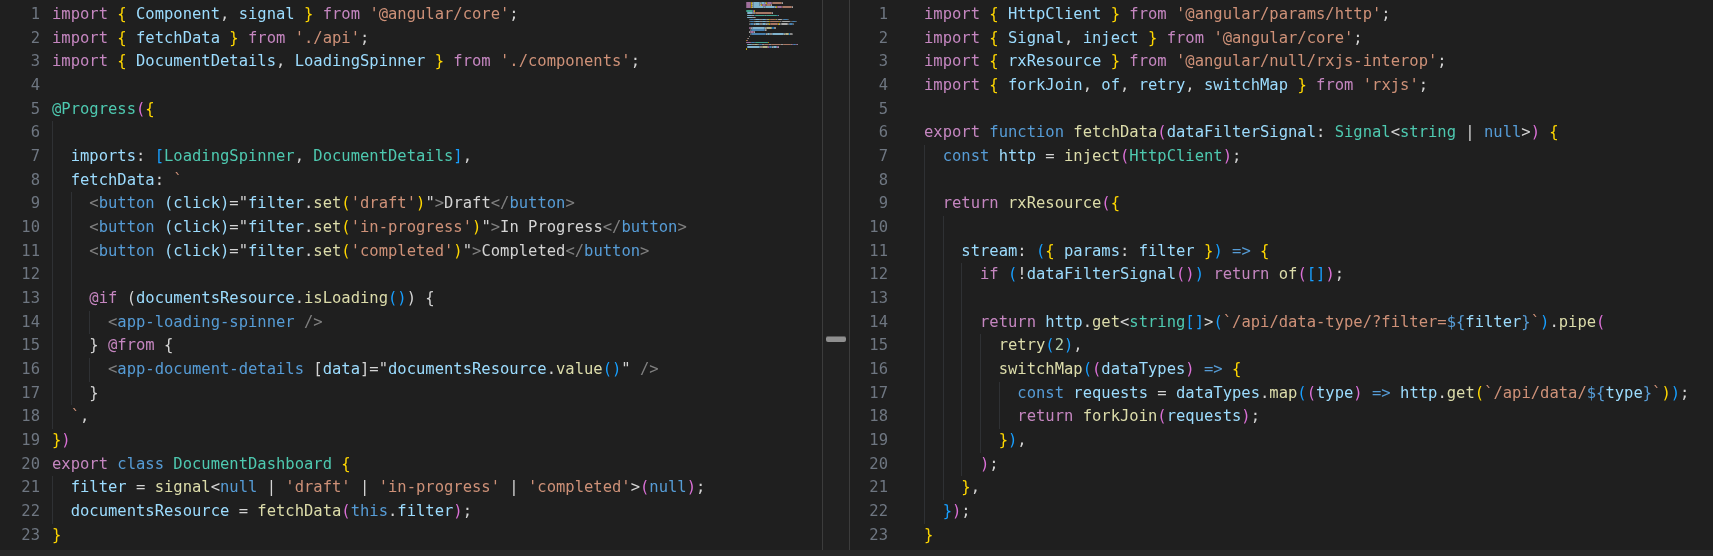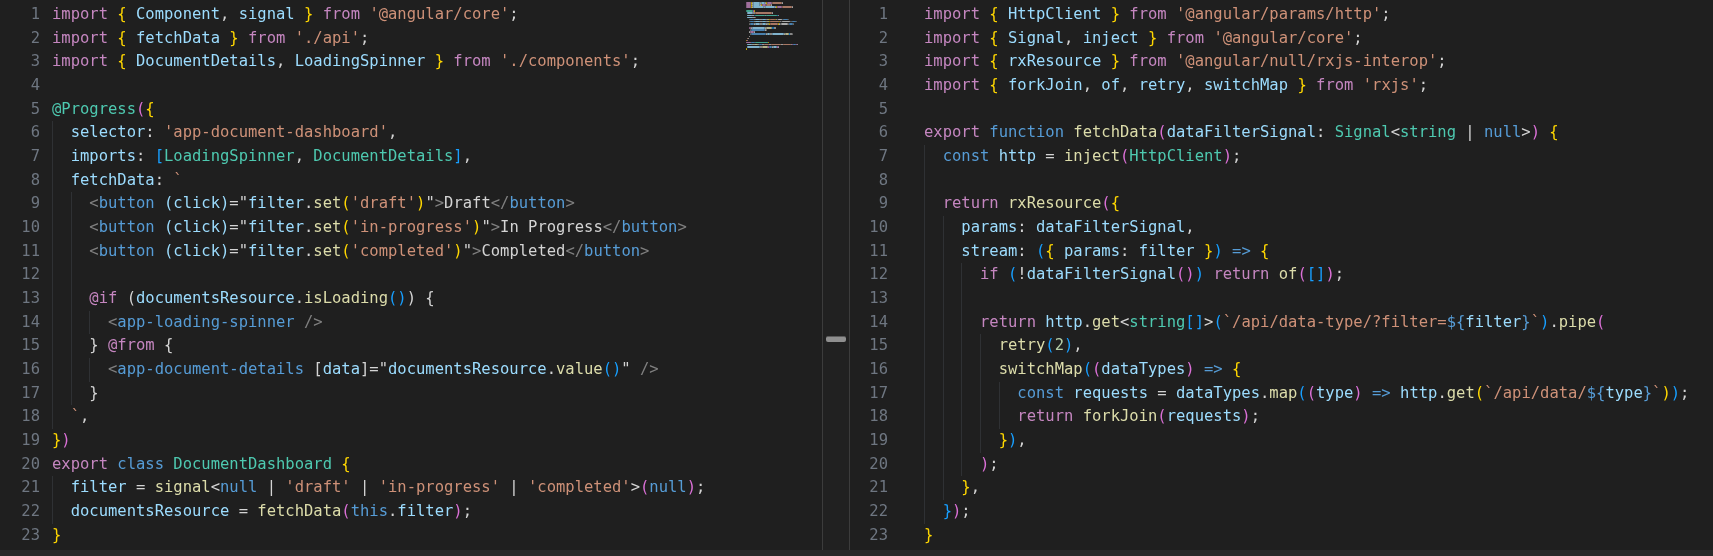--- a/index.html
+++ b/index.html
@@ -60,21 +60,21 @@
 
 <div class="screen">
 
   <div class="pane pane-left">
     <div class="lines">
         <div class="line"><div class="num">1</div><div class="code"><span class="txt"><span class="tk-k">import </span><span class="tk-Y">{</span><span class="tk-w"> </span><span class="tk-v">Component</span><span class="tk-w">, </span><span class="tk-v">signal</span><span class="tk-w"> </span><span class="tk-Y">}</span><span class="tk-k"> from </span><span class="tk-s">'@angular/core'</span><span class="tk-w">;</span></span></div></div>
         <div class="line"><div class="num">2</div><div class="code"><span class="txt"><span class="tk-k">import </span><span class="tk-Y">{</span><span class="tk-w"> </span><span class="tk-v">fetchData</span><span class="tk-w"> </span><span class="tk-Y">}</span><span class="tk-k"> from </span><span class="tk-s">'./api'</span><span class="tk-w">;</span></span></div></div>
         <div class="line"><div class="num">3</div><div class="code"><span class="txt"><span class="tk-k">import </span><span class="tk-Y">{</span><span class="tk-w"> </span><span class="tk-v">DocumentDetails</span><span class="tk-w">, </span><span class="tk-v">LoadingSpinner</span><span class="tk-w"> </span><span class="tk-Y">}</span><span class="tk-k"> from </span><span class="tk-s">'./components'</span><span class="tk-w">;</span></span></div></div>
         <div class="line"><div class="num">4</div><div class="code"><span class="txt"></span></div></div>
         <div class="line"><div class="num">5</div><div class="code"><span class="txt"><span class="tk-t">@Progress</span><span class="tk-P">(</span><span class="tk-Y">{</span></span></div></div>
-        <div class="line"><div class="num">6</div><div class="code"><div class="guide" style="left: 0ch;"></div><span class="txt"><span class="tk-w">  </span><span class="tk-v">selector</span><span class="tk-w">: </span><span class="tk-s">'app-document-dashboard'</span><span class="tk-w">,</span></span></div></div>
+        <div class="line"><div class="num">6</div><div class="code"><div class="guide" style="left: 0ch;"></div></div></div>
         <div class="line"><div class="num">7</div><div class="code"><div class="guide" style="left: 0ch;"></div><span class="txt"><span class="tk-w">  </span><span class="tk-v">imports</span><span class="tk-w">: </span><span class="tk-B">[</span><span class="tk-t">LoadingSpinner</span><span class="tk-w">, </span><span class="tk-t">DocumentDetails</span><span class="tk-B">]</span><span class="tk-w">,</span></span></div></div>
         <div class="line"><div class="num">8</div><div class="code"><div class="guide" style="left: 0ch;"></div><span class="txt"><span class="tk-w">  </span><span class="tk-v">fetchData</span><span class="tk-w">: </span><span class="tk-s">`</span></span></div></div>
         <div class="line"><div class="num">9</div><div class="code"><div class="guide" style="left: 0ch;"></div><div class="guide" style="left: 2ch;"></div><span class="txt"><span class="tk-w">    </span><span class="tk-g">&lt;</span><span class="tk-b">button</span><span class="tk-w"> </span><span class="tk-v">(click)</span><span class="tk-w">="</span><span class="tk-v">filter</span><span class="tk-w">.</span><span class="tk-f">set</span><span class="tk-Y">(</span><span class="tk-s">'draft'</span><span class="tk-Y">)</span><span class="tk-w">"</span><span class="tk-g">&gt;</span><span class="tk-w">Draft</span><span class="tk-g">&lt;/</span><span class="tk-b">button</span><span class="tk-g">&gt;</span></span></div></div>
         <div class="line"><div class="num">10</div><div class="code"><div class="guide" style="left: 0ch;"></div><div class="guide" style="left: 2ch;"></div><span class="txt"><span class="tk-w">    </span><span class="tk-g">&lt;</span><span class="tk-b">button</span><span class="tk-w"> </span><span class="tk-v">(click)</span><span class="tk-w">="</span><span class="tk-v">filter</span><span class="tk-w">.</span><span class="tk-f">set</span><span class="tk-Y">(</span><span class="tk-s">'in-progress'</span><span class="tk-Y">)</span><span class="tk-w">"</span><span class="tk-g">&gt;</span><span class="tk-w">In Progress</span><span class="tk-g">&lt;/</span><span class="tk-b">button</span><span class="tk-g">&gt;</span></span></div></div>
         <div class="line"><div class="num">11</div><div class="code"><div class="guide" style="left: 0ch;"></div><div class="guide" style="left: 2ch;"></div><span class="txt"><span class="tk-w">    </span><span class="tk-g">&lt;</span><span class="tk-b">button</span><span class="tk-w"> </span><span class="tk-v">(click)</span><span class="tk-w">="</span><span class="tk-v">filter</span><span class="tk-w">.</span><span class="tk-f">set</span><span class="tk-Y">(</span><span class="tk-s">'completed'</span><span class="tk-Y">)</span><span class="tk-w">"</span><span class="tk-g">&gt;</span><span class="tk-w">Completed</span><span class="tk-g">&lt;/</span><span class="tk-b">button</span><span class="tk-g">&gt;</span></span></div></div>
         <div class="line"><div class="num">12</div><div class="code"><div class="guide" style="left: 0ch;"></div><div class="guide" style="left: 2ch;"></div><span class="txt"><span class="tk-w">    </span></span></div></div>
         <div class="line"><div class="num">13</div><div class="code"><div class="guide" style="left: 0ch;"></div><div class="guide" style="left: 2ch;"></div><span class="txt"><span class="tk-w">    </span><span class="tk-k">@if</span><span class="tk-w"> (</span><span class="tk-v">documentsResource</span><span class="tk-w">.</span><span class="tk-f">isLoading</span><span class="tk-B">()</span><span class="tk-w">) {</span></span></div></div>
         <div class="line"><div class="num">14</div><div class="code"><div class="guide" style="left: 0ch;"></div><div class="guide" style="left: 2ch;"></div><div class="guide" style="left: 4ch;"></div><span class="txt"><span class="tk-w">      </span><span class="tk-g">&lt;</span><span class="tk-b">app-loading-spinner</span><span class="tk-w"> </span><span class="tk-g">/&gt;</span></span></div></div>
         <div class="line"><div class="num">15</div><div class="code"><div class="guide" style="left: 0ch;"></div><div class="guide" style="left: 2ch;"></div><span class="txt"><span class="tk-w">    } </span><span class="tk-k">@from</span><span class="tk-w"> {</span></span></div></div>
         <div class="line"><div class="num">16</div><div class="code"><div class="guide" style="left: 0ch;"></div><div class="guide" style="left: 2ch;"></div><div class="guide" style="left: 4ch;"></div><span class="txt"><span class="tk-w">      </span><span class="tk-g">&lt;</span><span class="tk-b">app-document-details</span><span class="tk-w"> [</span><span class="tk-v">data</span><span class="tk-w">]="</span><span class="tk-v">documentsResource</span><span class="tk-w">.</span><span class="tk-f">value</span><span class="tk-B">()</span><span class="tk-w">" </span><span class="tk-g">/&gt;</span></span></div></div>
@@ -318,21 +318,21 @@
     <div class="lines">
         <div class="line"><div class="num">1</div><div class="code"><span class="txt"><span class="tk-k">import </span><span class="tk-Y">{</span><span class="tk-w"> </span><span class="tk-v">HttpClient</span><span class="tk-w"> </span><span class="tk-Y">}</span><span class="tk-k"> from </span><span class="tk-s">'@angular/params/http'</span><span class="tk-w">;</span></span></div></div>
         <div class="line"><div class="num">2</div><div class="code"><span class="txt"><span class="tk-k">import </span><span class="tk-Y">{</span><span class="tk-w"> </span><span class="tk-v">Signal</span><span class="tk-w">, </span><span class="tk-v">inject</span><span class="tk-w"> </span><span class="tk-Y">}</span><span class="tk-k"> from </span><span class="tk-s">'@angular/core'</span><span class="tk-w">;</span></span></div></div>
         <div class="line"><div class="num">3</div><div class="code"><span class="txt"><span class="tk-k">import </span><span class="tk-Y">{</span><span class="tk-w"> </span><span class="tk-v">rxResource</span><span class="tk-w"> </span><span class="tk-Y">}</span><span class="tk-k"> from </span><span class="tk-s">'@angular/null/rxjs-interop'</span><span class="tk-w">;</span></span></div></div>
         <div class="line"><div class="num">4</div><div class="code"><span class="txt"><span class="tk-k">import </span><span class="tk-Y">{</span><span class="tk-w"> </span><span class="tk-v">forkJoin</span><span class="tk-w">, </span><span class="tk-v">of</span><span class="tk-w">, </span><span class="tk-v">retry</span><span class="tk-w">, </span><span class="tk-v">switchMap</span><span class="tk-w"> </span><span class="tk-Y">}</span><span class="tk-k"> from </span><span class="tk-s">'rxjs'</span><span class="tk-w">;</span></span></div></div>
         <div class="line"><div class="num">5</div><div class="code"><span class="txt"></span></div></div>
         <div class="line"><div class="num">6</div><div class="code"><span class="txt"><span class="tk-k">export </span><span class="tk-b">function </span><span class="tk-f">fetchData</span><span class="tk-P">(</span><span class="tk-v">dataFilterSignal</span><span class="tk-w">: </span><span class="tk-t">Signal</span><span class="tk-w">&lt;</span><span class="tk-t">string</span><span class="tk-w"> | </span><span class="tk-b">null</span><span class="tk-w">&gt;</span><span class="tk-P">)</span><span class="tk-w"> </span><span class="tk-Y">{</span></span></div></div>
         <div class="line"><div class="num">7</div><div class="code"><div class="guide" style="left: 0ch;"></div><span class="txt"><span class="tk-w">  </span><span class="tk-b">const </span><span class="tk-v">http</span><span class="tk-w"> = </span><span class="tk-f">inject</span><span class="tk-P">(</span><span class="tk-t">HttpClient</span><span class="tk-P">)</span><span class="tk-w">;</span></span></div></div>
         <div class="line"><div class="num">8</div><div class="code"><div class="guide" style="left: 0ch;"></div><span class="txt"><span class="tk-w">  </span></span></div></div>
         <div class="line"><div class="num">9</div><div class="code"><div class="guide" style="left: 0ch;"></div><span class="txt"><span class="tk-w">  </span><span class="tk-k">return </span><span class="tk-f">rxResource</span><span class="tk-P">(</span><span class="tk-Y">{</span></span></div></div>
-        <div class="line"><div class="num">10</div><div class="code"><div class="guide" style="left: 0ch;"></div><div class="guide" style="left: 2ch;"></div><span class="txt"><span class="tk-w">    </span><span class="tk-v">params</span><span class="tk-w">: </span><span class="tk-v">dataFilterSignal</span><span class="tk-w">,</span></span></div></div>
+        <div class="line"><div class="num">10</div><div class="code"><div class="guide" style="left: 0ch;"></div><div class="guide" style="left: 2ch;"></div></div></div>
         <div class="line"><div class="num">11</div><div class="code"><div class="guide" style="left: 0ch;"></div><div class="guide" style="left: 2ch;"></div><span class="txt"><span class="tk-w">    </span><span class="tk-v">stream</span><span class="tk-w">: </span><span class="tk-B">(</span><span class="tk-Y">{</span><span class="tk-w"> </span><span class="tk-v">params</span><span class="tk-w">: </span><span class="tk-v">filter</span><span class="tk-w"> </span><span class="tk-Y">}</span><span class="tk-B">)</span><span class="tk-w"> </span><span class="tk-b">=&gt;</span><span class="tk-w"> </span><span class="tk-Y">{</span></span></div></div>
         <div class="line"><div class="num">12</div><div class="code"><div class="guide" style="left: 0ch;"></div><div class="guide" style="left: 2ch;"></div><div class="guide" style="left: 4ch;"></div><span class="txt"><span class="tk-w">      </span><span class="tk-k">if</span><span class="tk-w"> </span><span class="tk-B">(</span><span class="tk-w">!</span><span class="tk-v">dataFilterSignal</span><span class="tk-P">()</span><span class="tk-B">)</span><span class="tk-w"> </span><span class="tk-k">return</span><span class="tk-w"> </span><span class="tk-f">of</span><span class="tk-P">(</span><span class="tk-B">[]</span><span class="tk-P">)</span><span class="tk-w">;</span></span></div></div>
         <div class="line"><div class="num">13</div><div class="code"><div class="guide" style="left: 0ch;"></div><div class="guide" style="left: 2ch;"></div><div class="guide" style="left: 4ch;"></div><span class="txt"><span class="tk-w">      </span></span></div></div>
         <div class="line"><div class="num">14</div><div class="code"><div class="guide" style="left: 0ch;"></div><div class="guide" style="left: 2ch;"></div><div class="guide" style="left: 4ch;"></div><span class="txt"><span class="tk-w">      </span><span class="tk-k">return</span><span class="tk-w"> </span><span class="tk-v">http</span><span class="tk-w">.</span><span class="tk-f">get</span><span class="tk-w">&lt;</span><span class="tk-t">string</span><span class="tk-B">[]</span><span class="tk-w">&gt;</span><span class="tk-B">(</span><span class="tk-s">`/api/data-type/?filter=</span><span class="tk-b">${</span><span class="tk-v">filter</span><span class="tk-b">}</span><span class="tk-s">`</span><span class="tk-B">)</span><span class="tk-w">.</span><span class="tk-f">pipe</span><span class="tk-P">(</span></span></div></div>
         <div class="line"><div class="num">15</div><div class="code"><div class="guide" style="left: 0ch;"></div><div class="guide" style="left: 2ch;"></div><div class="guide" style="left: 4ch;"></div><div class="guide" style="left: 6ch;"></div><span class="txt"><span class="tk-w">        </span><span class="tk-f">retry</span><span class="tk-B">(</span><span class="tk-n">2</span><span class="tk-B">)</span><span class="tk-w">,</span></span></div></div>
         <div class="line"><div class="num">16</div><div class="code"><div class="guide" style="left: 0ch;"></div><div class="guide" style="left: 2ch;"></div><div class="guide" style="left: 4ch;"></div><div class="guide" style="left: 6ch;"></div><span class="txt"><span class="tk-w">        </span><span class="tk-f">switchMap</span><span class="tk-B">(</span><span class="tk-P">(</span><span class="tk-v">dataTypes</span><span class="tk-P">)</span><span class="tk-w"> </span><span class="tk-b">=&gt;</span><span class="tk-w"> </span><span class="tk-Y">{</span></span></div></div>
         <div class="line"><div class="num">17</div><div class="code"><div class="guide" style="left: 0ch;"></div><div class="guide" style="left: 2ch;"></div><div class="guide" style="left: 4ch;"></div><div class="guide" style="left: 6ch;"></div><div class="guide" style="left: 8ch;"></div><span class="txt"><span class="tk-w">          </span><span class="tk-b">const </span><span class="tk-v">requests</span><span class="tk-w"> = </span><span class="tk-v">dataTypes</span><span class="tk-w">.</span><span class="tk-f">map</span><span class="tk-B">(</span><span class="tk-P">(</span><span class="tk-v">type</span><span class="tk-P">)</span><span class="tk-w"> </span><span class="tk-b">=&gt;</span><span class="tk-w"> </span><span class="tk-v">http</span><span class="tk-w">.</span><span class="tk-f">get</span><span class="tk-Y">(</span><span class="tk-s">`/api/data/</span><span class="tk-b">${</span><span class="tk-v">type</span><span class="tk-b">}</span><span class="tk-s">`</span><span class="tk-Y">)</span><span class="tk-B">)</span><span class="tk-w">;</span></span></div></div>
         <div class="line"><div class="num">18</div><div class="code"><div class="guide" style="left: 0ch;"></div><div class="guide" style="left: 2ch;"></div><div class="guide" style="left: 4ch;"></div><div class="guide" style="left: 6ch;"></div><div class="guide" style="left: 8ch;"></div><span class="txt"><span class="tk-w">          </span><span class="tk-k">return</span><span class="tk-w"> </span><span class="tk-f">forkJoin</span><span class="tk-P">(</span><span class="tk-v">requests</span><span class="tk-P">)</span><span class="tk-w">;</span></span></div></div>
         <div class="line"><div class="num">19</div><div class="code"><div class="guide" style="left: 0ch;"></div><div class="guide" style="left: 2ch;"></div><div class="guide" style="left: 4ch;"></div><div class="guide" style="left: 6ch;"></div><span class="txt"><span class="tk-w">        </span><span class="tk-Y">}</span><span class="tk-B">)</span><span class="tk-w">,</span></span></div></div>
         <div class="line"><div class="num">20</div><div class="code"><div class="guide" style="left: 0ch;"></div><div class="guide" style="left: 2ch;"></div><div class="guide" style="left: 4ch;"></div><span class="txt"><span class="tk-w">      </span><span class="tk-P">)</span><span class="tk-w">;</span></span></div></div>

